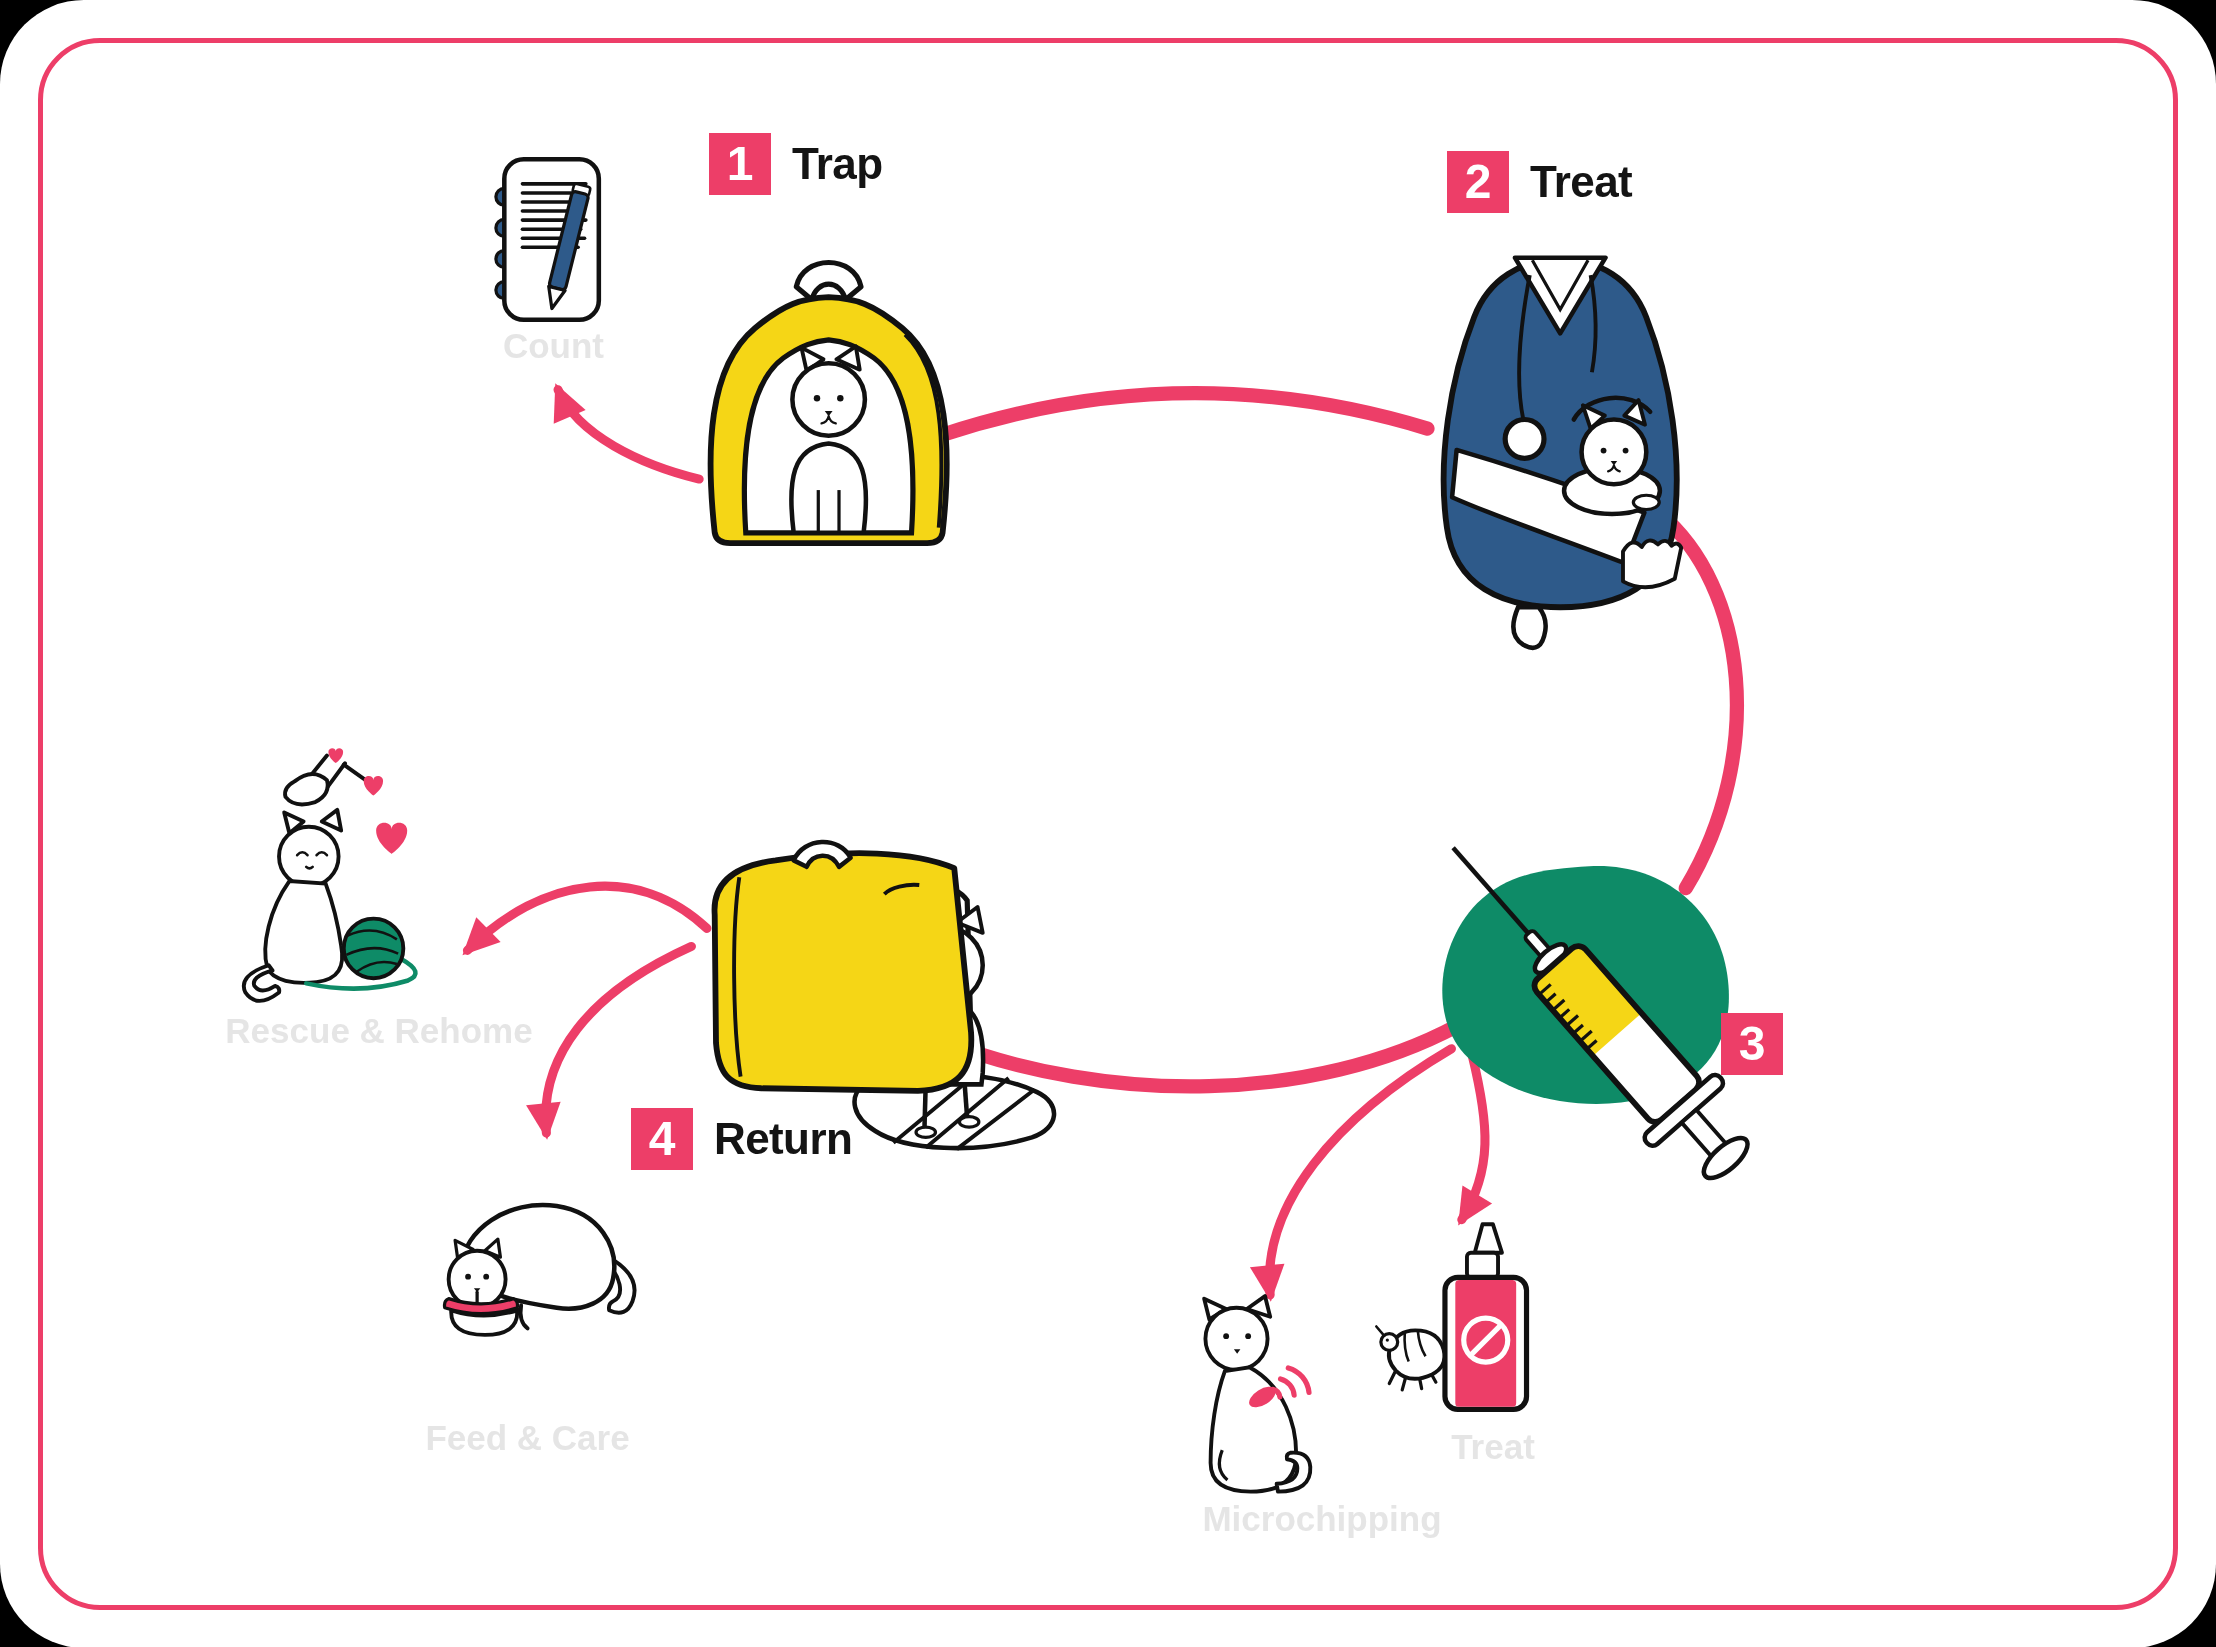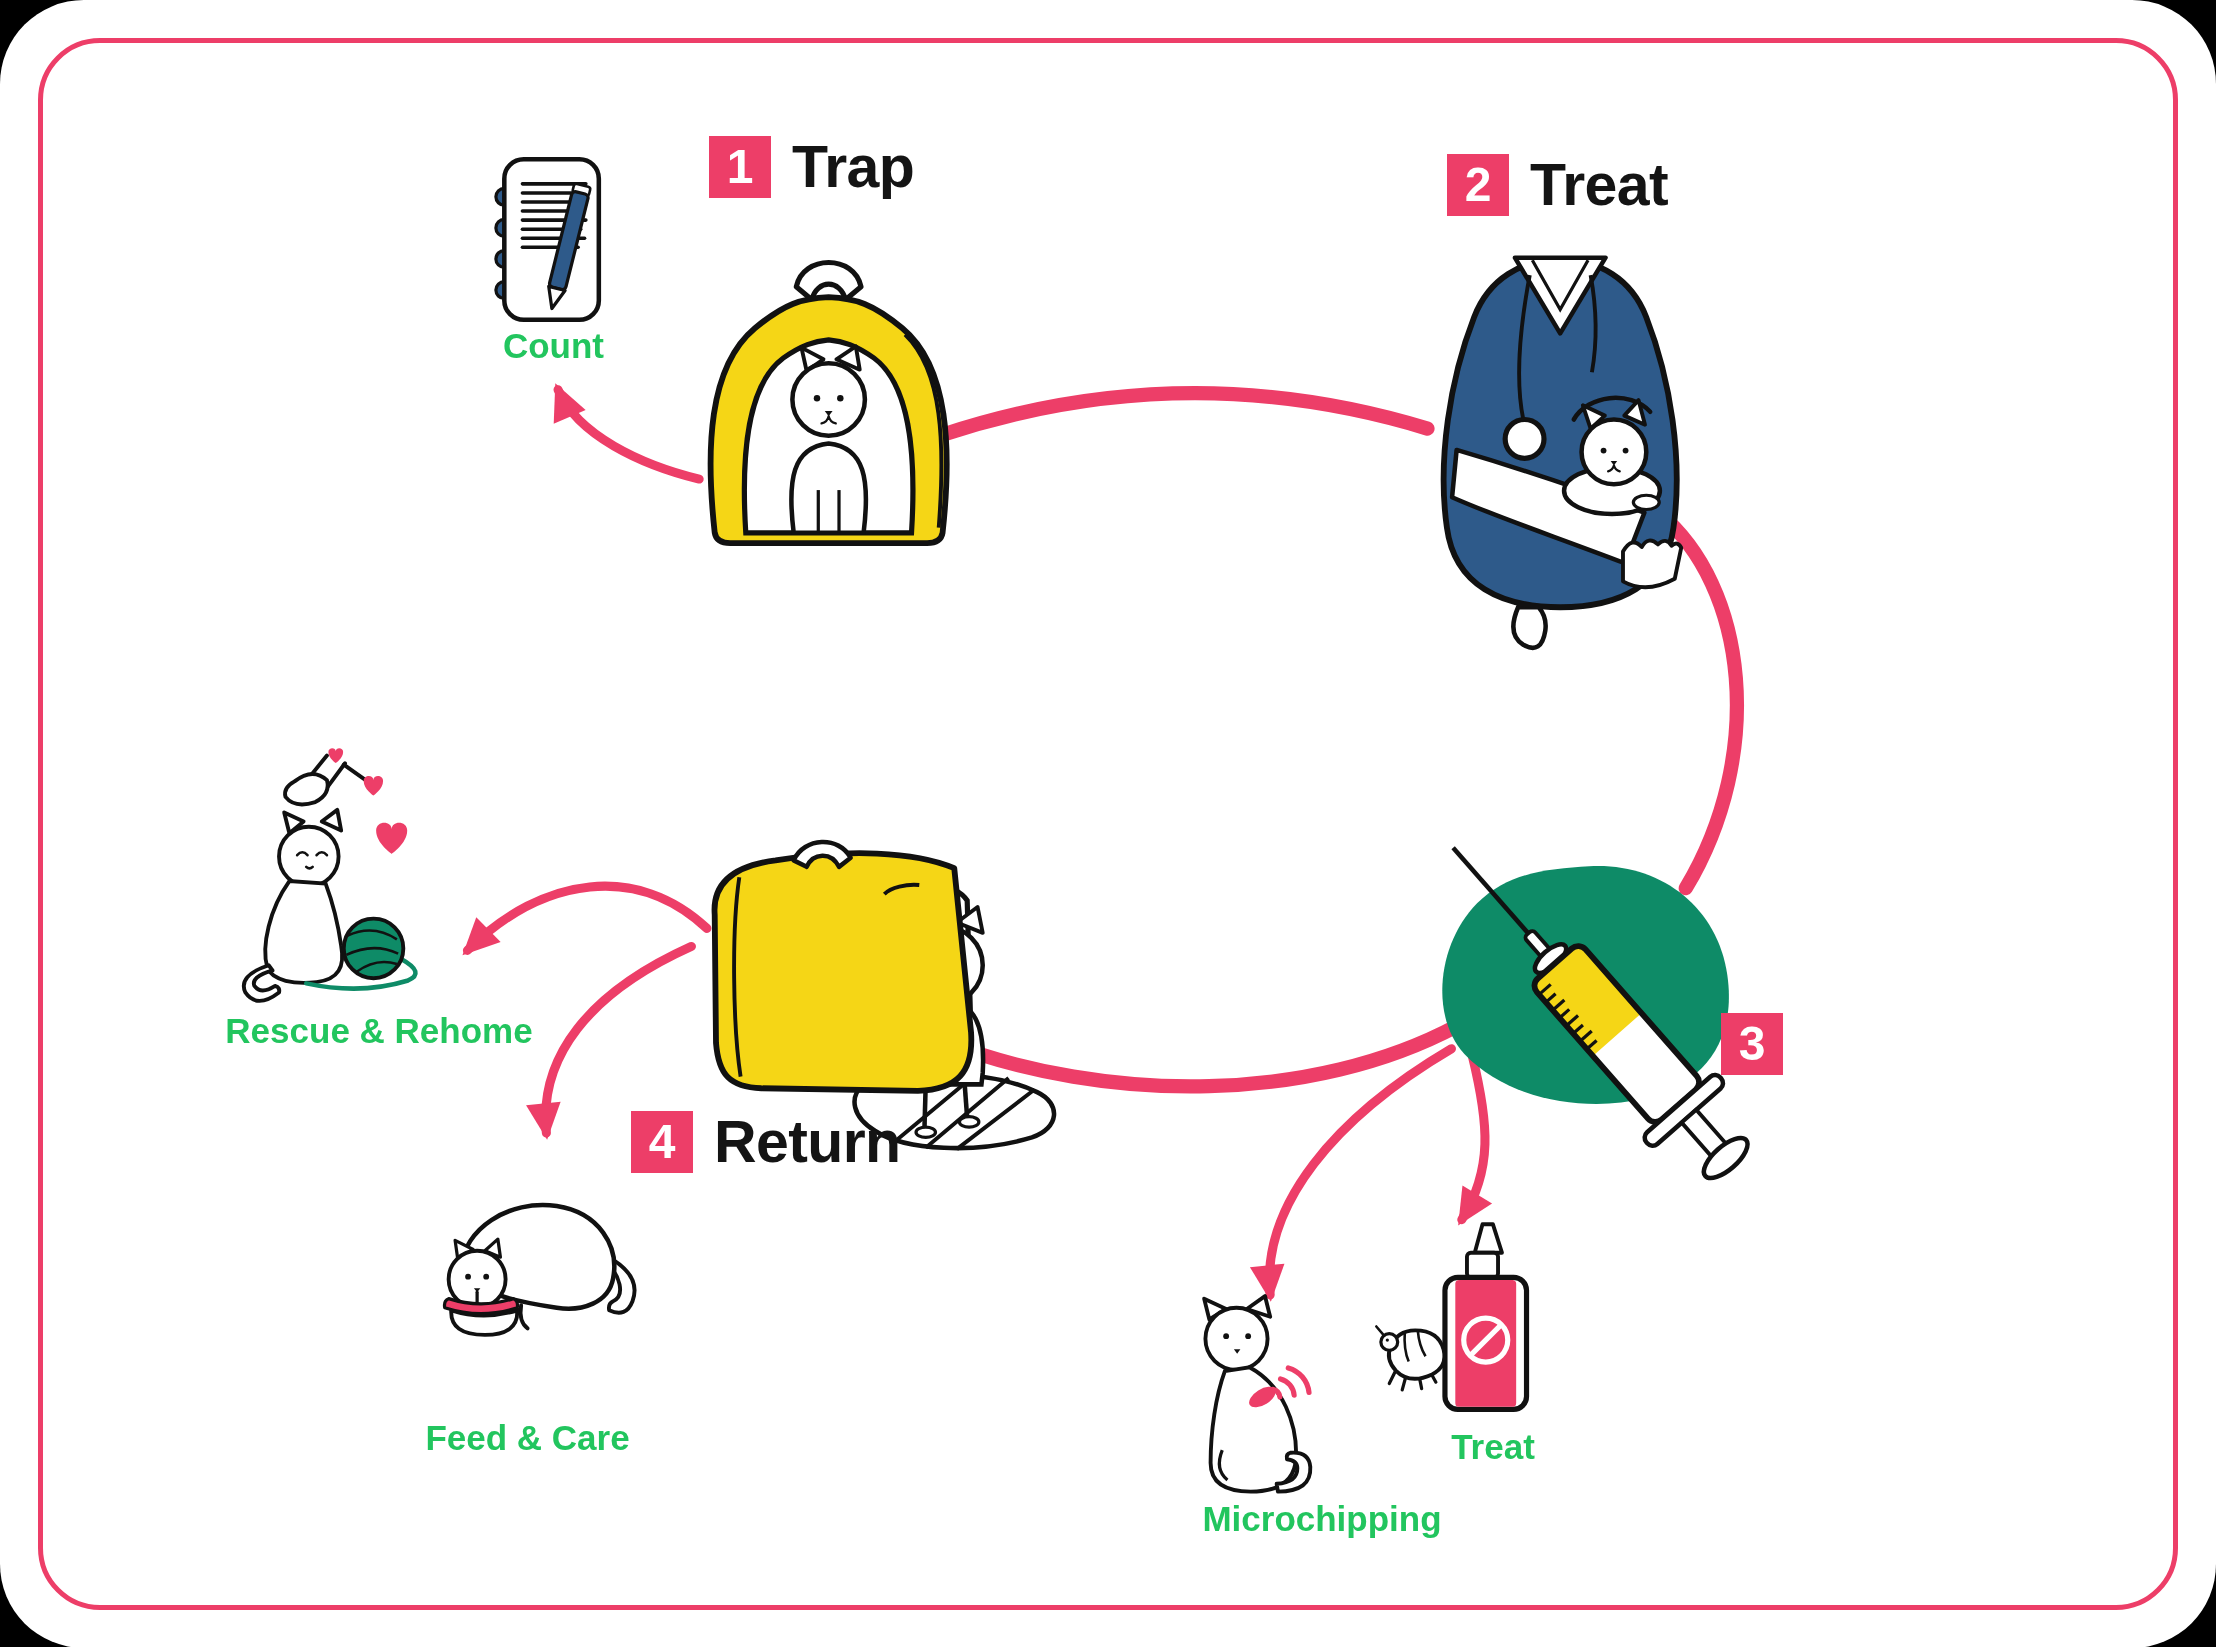--- a/index.html
+++ b/index.html
@@ -6,22 +6,22 @@
   .canvas{position:relative;width:2216px;height:1648px;background:#000;overflow:hidden;
           font-family:"Liberation Sans",sans-serif;}
   .card{position:absolute;inset:0;background:#fff;border-radius:84px;}
   .frame{position:absolute;left:38px;top:38px;right:38px;bottom:38px;
          border:5.2px solid #ED3E68;border-radius:62px;}
   .art{position:absolute;inset:0;z-index:2;}
   .step{position:absolute;display:flex;align-items:center;gap:21px;z-index:5;}
   .badge{width:62px;height:62px;background:#ED3E68;color:#fff;
          display:flex;align-items:center;justify-content:center;
          font-size:48px;font-weight:800;line-height:1;}
-  .step-title{font-size:59px;font-weight:800;color:#141414;letter-spacing:-0.6px;}
-  .caption{position:absolute;z-index:5;font-size:35px;font-weight:800;color:#22c55e;
+  .step-title{font-size:44px;font-weight:800;color:#141414;letter-spacing:-0.6px;}
+  .caption{position:absolute;z-index:5;font-size:35px;font-weight:800;color:#e5e5e5;
            text-align:center;line-height:1.1;}
   #step1{left:709px;top:133px;}
   #step2{left:1447px;top:151px;}
   #step3{left:1721px;top:1013px;}
   #step4{left:631px;top:1108px;}
   #cap-count{left:450px;top:327px;width:207px;}
   #cap-rescue{left:214px;top:996px;width:330px;margin-top:16px;}
   #cap-feed{left:395px;top:1419px;width:265px;}
   #cap-chip{left:1173px;top:1500px;width:298px;}
   #cap-treat{left:1412px;top:1428px;width:162px;}

